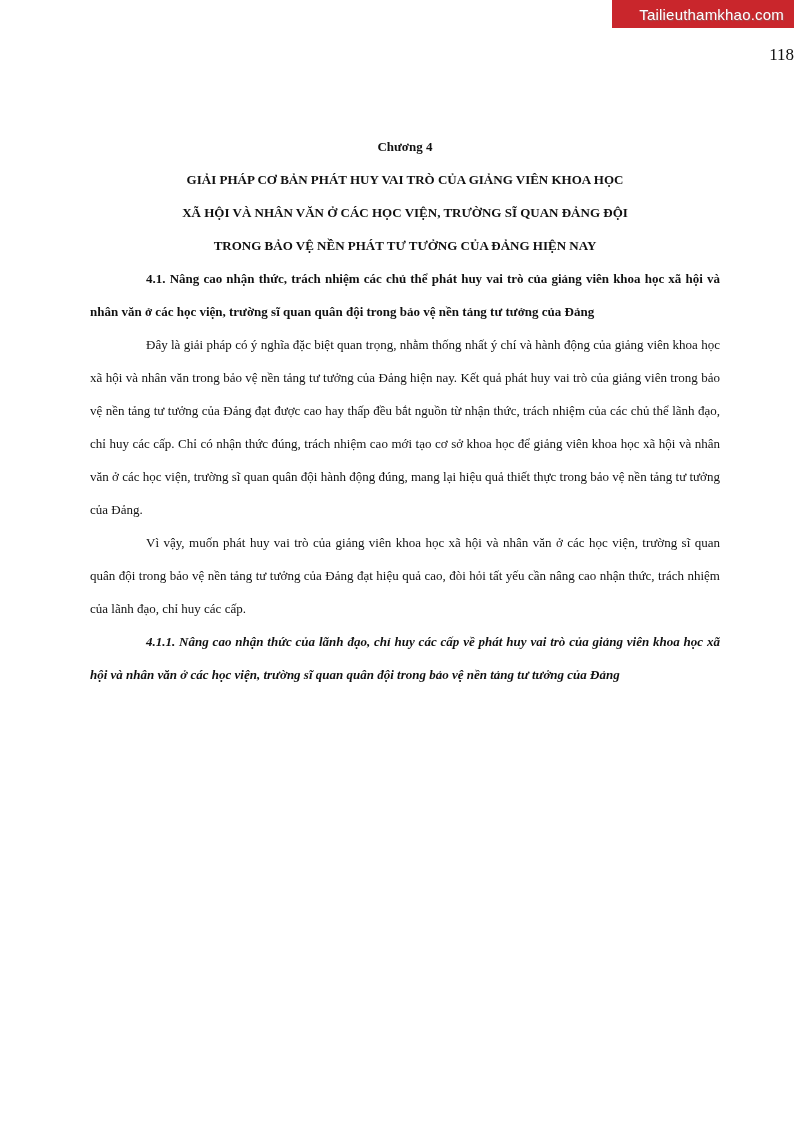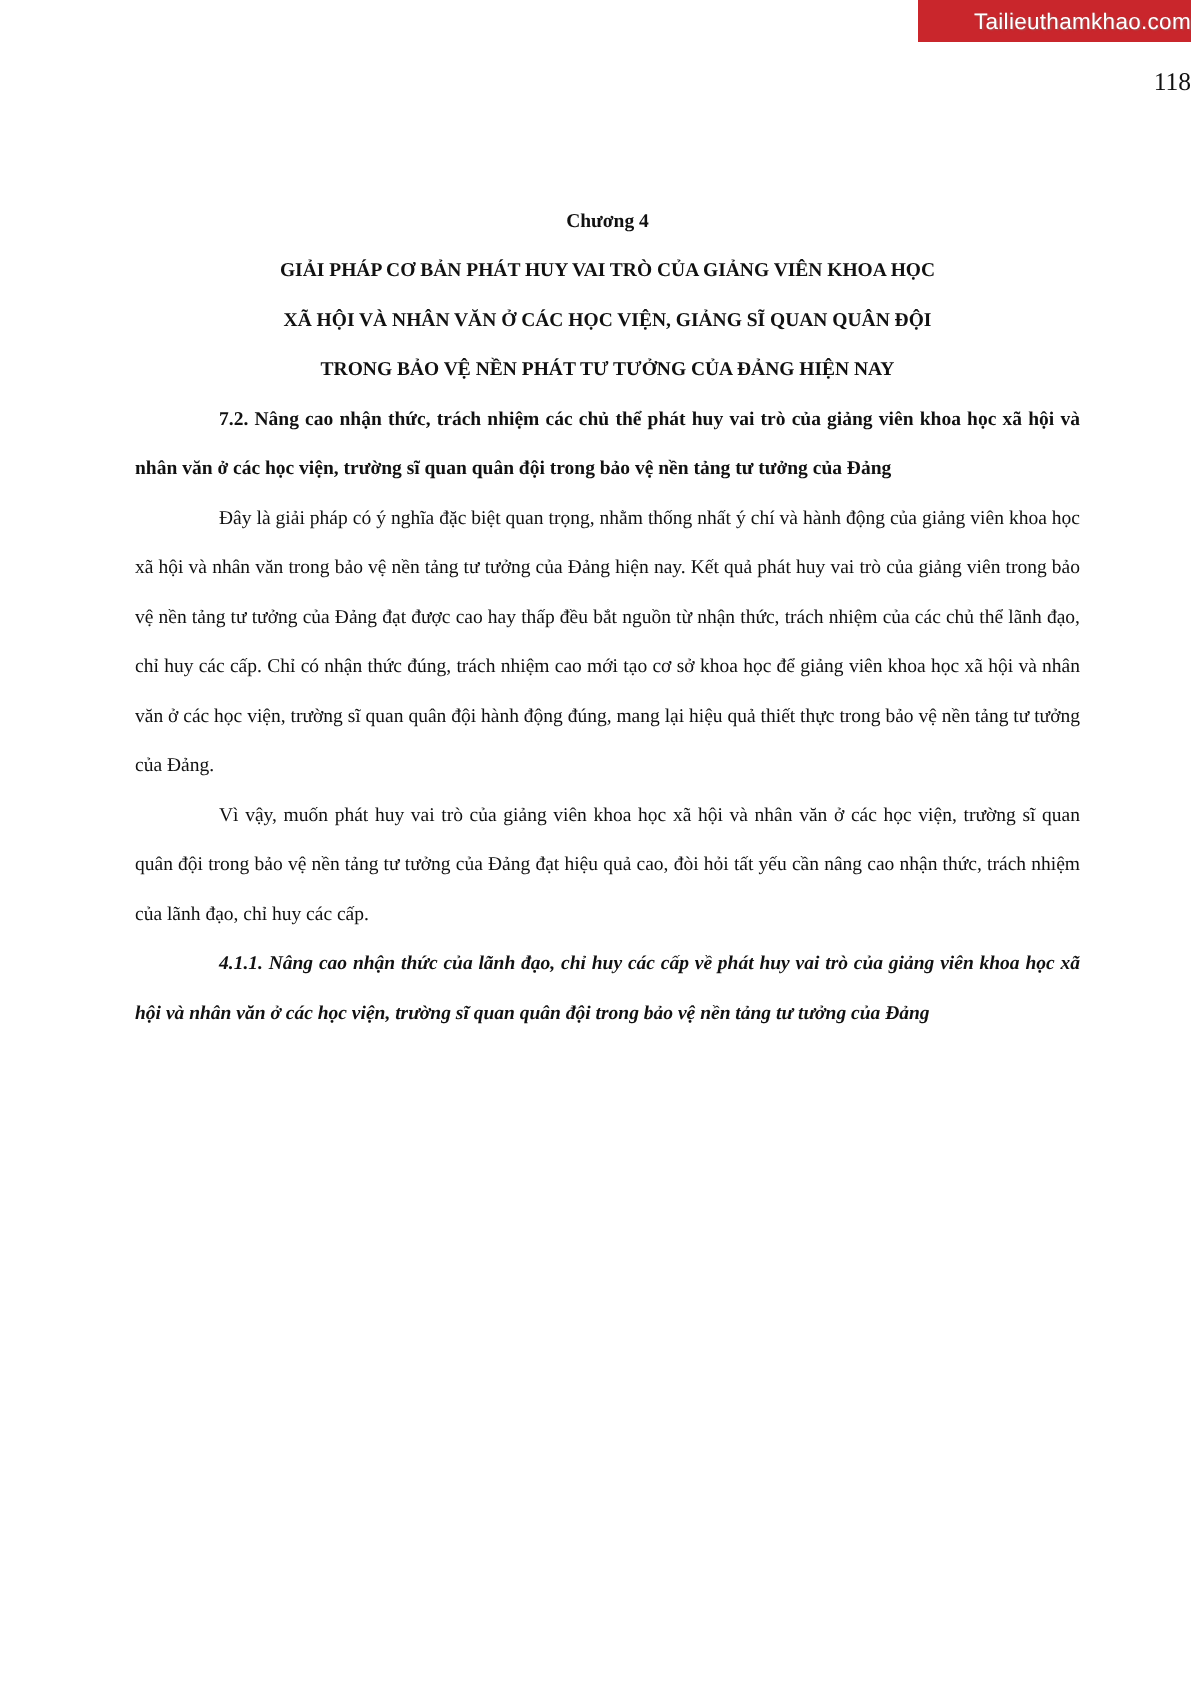--- a/index.html
+++ b/index.html
@@ -19,20 +19,21 @@
   .watermark-badge {
     position: absolute;
     top: 0;
     right: 0;
     width: 182px;
     height: 28px;
     background: #c9262c;
     display: flex;
     align-items: center;
     justify-content: flex-end;
+    padding-right: 10px;
     box-sizing: border-box;
   }
   .watermark-badge span {
     font-family: "Liberation Sans", "DejaVu Sans", sans-serif;
     font-size: 15px;
     color: #ffffff;
     text-shadow: 1px 1px 1px rgba(120,120,120,0.55);
     letter-spacing: 0.2px;
   }
   .page-number {
@@ -76,24 +77,24 @@
     <span>Tailieuthamkhao.com</span>
   </div>
 
   <div class="page-number">118</div>
 
   <div class="content">
 
     <div class="chapter-label">Chương 4</div>
 
     <div class="chapter-title-line">GIẢI PHÁP CƠ BẢN PHÁT HUY VAI TRÒ CỦA GIẢNG VIÊN KHOA HỌC</div>
-    <div class="chapter-title-line">XÃ HỘI VÀ NHÂN VĂN Ở CÁC HỌC VIỆN, GIẢNG SĨ QUAN QUÂN ĐỘI</div>
+    <div class="chapter-title-line">XÃ HỘI VÀ NHÂN VĂN Ở CÁC HỌC VIỆN, TRƯỜNG SĨ QUAN ĐẢNG ĐỘI</div>
     <div class="chapter-title-line">TRONG BẢO VỆ NỀN PHÁT TƯ TƯỞNG CỦA ĐẢNG HIỆN NAY</div>
 
-    <p class="para bold">7.2. Nâng cao nhận thức, trách nhiệm các chủ thể phát huy vai trò của giảng viên khoa học xã hội và nhân văn ở các học viện, trường sĩ quan quân đội trong bảo vệ nền tảng tư tưởng của Đảng</p>
+    <p class="para bold">4.1. Nâng cao nhận thức, trách nhiệm các chủ thể phát huy vai trò của giảng viên khoa học xã hội và nhân văn ở các học viện, trường sĩ quan quân đội trong bảo vệ nền tảng tư tưởng của Đảng</p>
 
     <p class="para">Đây là giải pháp có ý nghĩa đặc biệt quan trọng, nhằm thống nhất ý chí và hành động của giảng viên khoa học xã hội và nhân văn trong bảo vệ nền tảng tư tưởng của Đảng hiện nay. Kết quả phát huy vai trò của giảng viên trong bảo vệ nền tảng tư tưởng của Đảng đạt được cao hay thấp đều bắt nguồn từ nhận thức, trách nhiệm của các chủ thể lãnh đạo, chỉ huy các cấp. Chỉ có nhận thức đúng, trách nhiệm cao mới tạo cơ sở khoa học để giảng viên khoa học xã hội và nhân văn ở các học viện, trường sĩ quan quân đội hành động đúng, mang lại hiệu quả thiết thực trong bảo vệ nền tảng tư tưởng của Đảng.</p>
 
     <p class="para">Vì vậy, muốn phát huy vai trò của giảng viên khoa học xã hội và nhân văn ở các học viện, trường sĩ quan quân đội trong bảo vệ nền tảng tư tưởng của Đảng đạt hiệu quả cao, đòi hỏi tất yếu cần nâng cao nhận thức, trách nhiệm của lãnh đạo, chỉ huy các cấp.</p>
 
     <p class="para bold italic">4.1.1. Nâng cao nhận thức của lãnh đạo, chỉ huy các cấp về phát huy vai trò của giảng viên khoa học xã hội và nhân văn ở các học viện, trường sĩ quan quân đội trong bảo vệ nền tảng tư tưởng của Đảng</p>
 
 
 
   </div>

